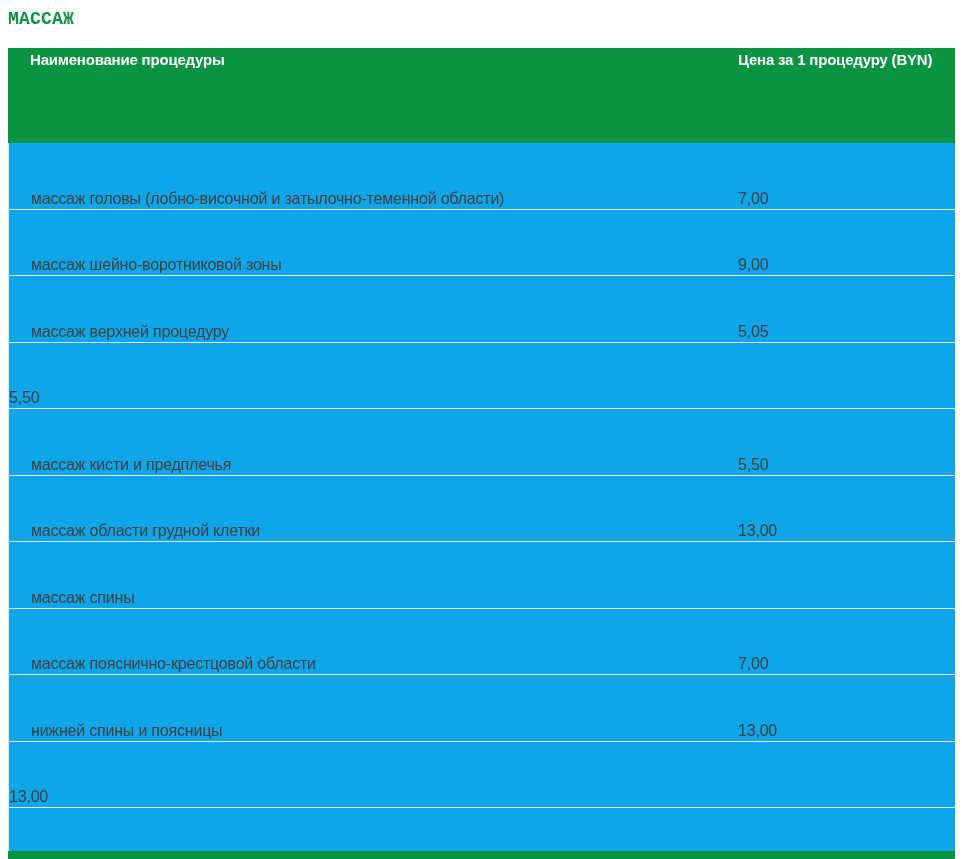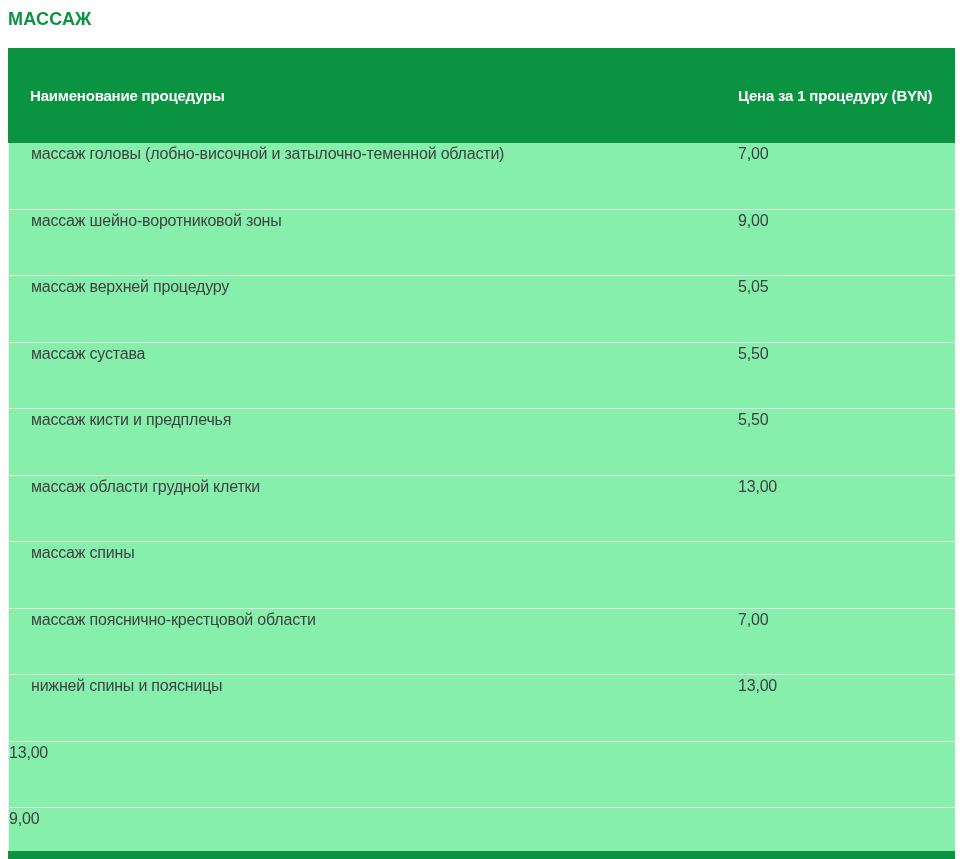--- a/index.html
+++ b/index.html
@@ -13,28 +13,28 @@
     letter-spacing: -0.2px;
   }
   .page { padding-top: 9px; }
   .section-title {
     margin: 0 0 0 8px;
     font-size: 18px;
     line-height: 20px;
     font-weight: bold;
     color: #0a9441;
     letter-spacing: 0.2px;
+    font-family: Liberation Mono, monospace;
   }
   .price-table {
     margin: 19px 0 0 8px;
     width: 947px;
   }
   .thead {
     display: flex;
-    align-items: center;
     height: 95px;
     background: #0a9441;
   }
   .th {
     color: #ffffff;
     font-weight: bold;
     font-size: 15px;
     line-height: 23px;
   }
   .th.name {
@@ -44,24 +44,24 @@
   }
   .th.price, .td.price {
     flex: 0 0 auto;
     width: 217px;
     box-sizing: border-box;
     padding-right: 22px;
   }
   .tbody { border-left: 1px solid #ededed; }
   .trow {
     display: flex;
-    align-items: flex-start;
+    align-items: flex-end;
     height: 66.5px;
     box-sizing: border-box;
-    background: #86efac;
+    background: #0ea5e9;
     border-bottom: 1px solid #e7e7e7;
   }
   .td {
     color: #414141;
     font-size: 16px;
     line-height: 21px;
   }
   .td.name {
     flex: 1 1 auto;
     padding-left: 22px;
@@ -100,21 +100,20 @@
     <div class="td name">массаж шейно-воротниковой зоны</div>
     <div class="td price">9,00</div>
   </div>
 
   <div class="trow">
     <div class="td name">массаж верхней процедуру</div>
     <div class="td price">5,05</div>
   </div>
 
   <div class="trow">
-    <div class="td name">массаж сустава</div>
     <div class="td price">5,50</div>
   </div>
 
   <div class="trow">
     <div class="td name">массаж кисти и предплечья</div>
     <div class="td price">5,50</div>
   </div>
 
   <div class="trow">
     <div class="td name">массаж области грудной клетки</div>

